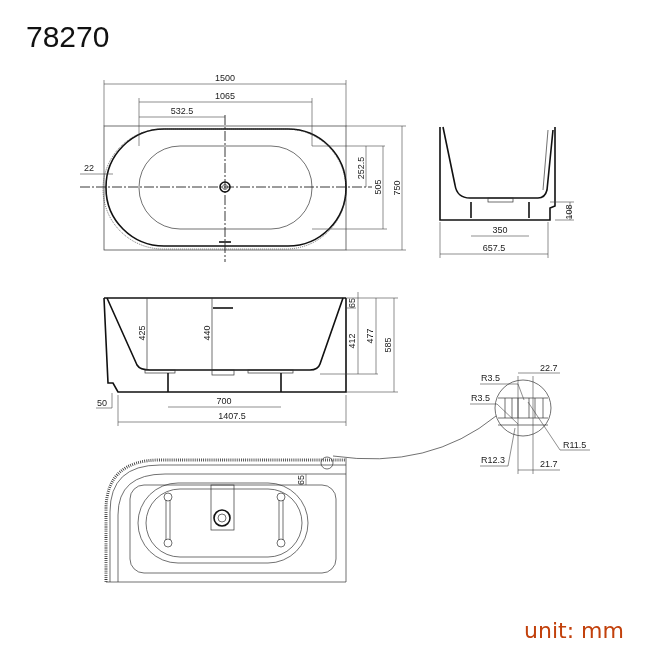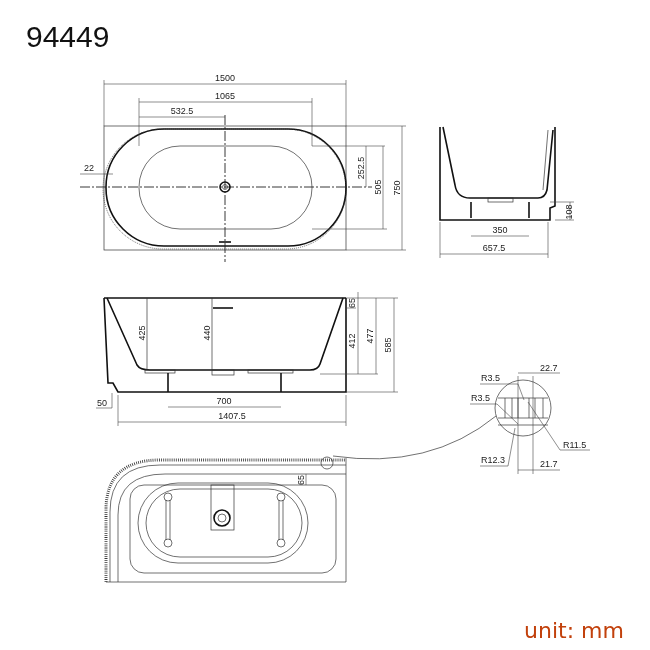--- a/index.html
+++ b/index.html
@@ -10,21 +10,21 @@
   .dim { font-family: "Liberation Sans", sans-serif; font-size: 9px; fill: #222; }
   .o { fill: none; stroke: #111; stroke-width: 1.6; }
   .t { fill: none; stroke: #333; stroke-width: 0.7; }
   .d { fill: none; stroke: #444; stroke-width: 0.6; }
   .c { fill: none; stroke: #222; stroke-width: 0.9; stroke-dasharray: 10 2 2 2; }
   .rib { fill: none; stroke: #333; stroke-width: 3; stroke-dasharray: 0.8 1.3; }
 </style>
 </head>
 <body>
 
-<div class="model">94449</div>
+<div class="model">78270</div>
 
 <svg width="650" height="650" viewBox="0 0 650 650">
 
   <g>
 
     <rect x="104" y="126" width="242" height="124" class="t"></rect>
 
     <rect x="106" y="129" width="240" height="117" rx="58" ry="58" class="o"></rect>
     <rect x="103" y="129" width="243" height="120" rx="60" ry="60" class="t" stroke-dasharray="1 1"></rect>
 

